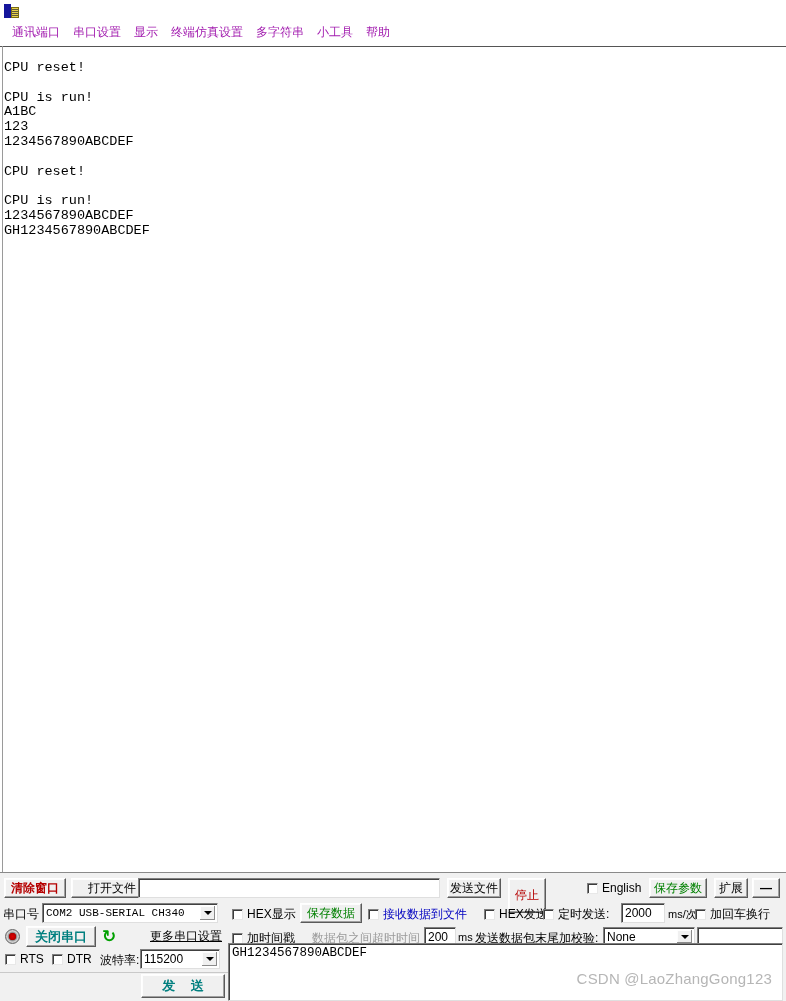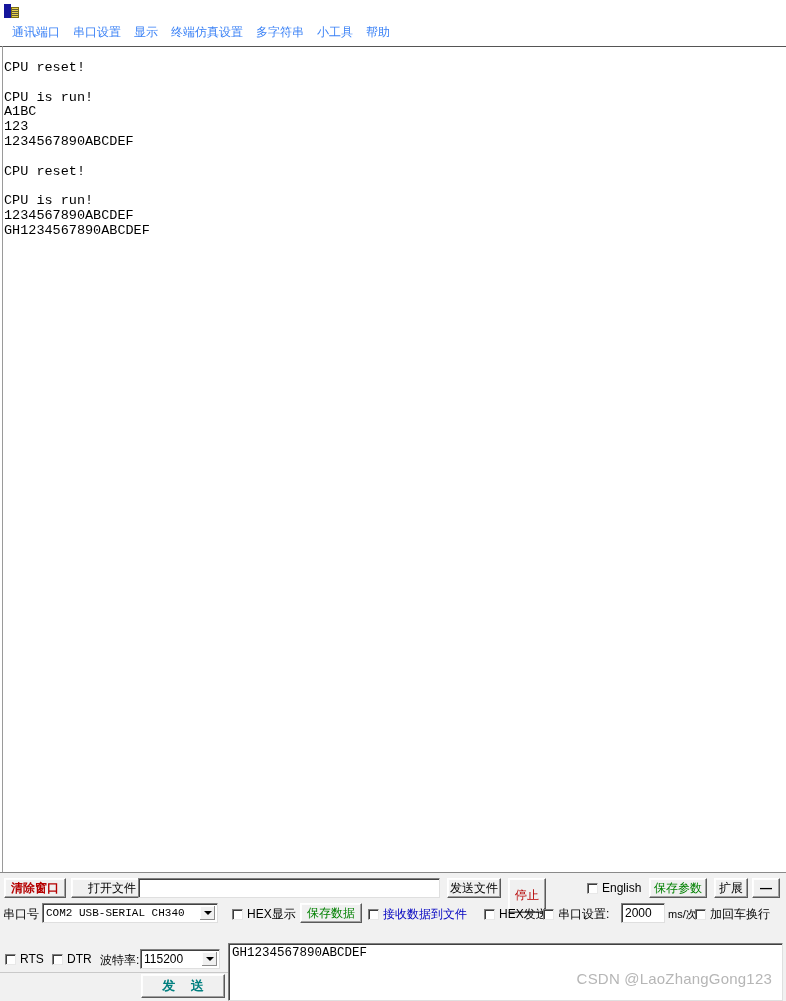--- a/index.html
+++ b/index.html
@@ -68,21 +68,21 @@
   .menubar {
     height: 21px;
     display: flex;
     align-items: center;
     background: #ffffff;
     padding-left: 6px;
     box-sizing: border-box;
   }
   .menu-item {
     font-size: 12px;
-    color: #3b82f6;
+    color: #a21caf;
     padding: 2px 7px 2px 6px;
     white-space: nowrap;
     cursor: default;
   }
 
   
   .terminal-wrap {
     position: absolute;
     left: 0;
     top: 46px;
@@ -406,30 +406,49 @@
     <div class="chk" id="recv-to-file-chk">
       <span class="box"></span>
       <span class="lbl">接收数据到文件</span>
     </div>
     <div class="chk" id="hex-send-chk">
       <span class="box"></span>
       <span class="lbl">HEX发送</span>
     </div>
     <div class="chk" id="timed-send-chk">
       <span class="box"></span>
-      <span class="lbl">串口设置:</span>
+      <span class="lbl">定时发送:</span>
     </div>
     <div class="field" id="timed-send-input">2000</div>
     <div class="lbl" id="ms-per-label">ms/次</div>
     <div class="chk" id="append-crlf-chk">
       <span class="box"></span>
       <span class="lbl">加回车换行</span>
     </div>
   </div>
 
+  <div class="row3">
+    <div id="status-led"></div>
+    <div class="btn" id="close-port-btn">关闭串口</div>
+    <div id="refresh-icon">↻</div>
+    <div class="btn" id="more-settings-btn">更多串口设置</div>
+    <div class="chk" id="timestamp-chk">
+      <span class="box"></span>
+      <span class="lbl">加时间戳</span>
+    </div>
+    <div class="lbl" id="pkt-timeout-label">数据包之间超时时间</div>
+    <div class="field" id="pkt-timeout-input">200</div>
+    <div class="lbl" id="ms-label">ms</div>
+    <div class="lbl" id="checksum-label">发送数据包末尾加校验:</div>
+    <div class="combo" id="checksum-combo">
+      <span>None</span>
+      <span class="arrow"></span>
+    </div>
+    <div class="field" id="checksum-extra"></div>
+  </div>
 
   <div class="row4">
     <div class="chk" id="rts-chk">
       <span class="box"></span>
       <span class="lbl">RTS</span>
     </div>
     <div class="chk" id="dtr-chk">
       <span class="box"></span>
       <span class="lbl">DTR</span>
     </div>

